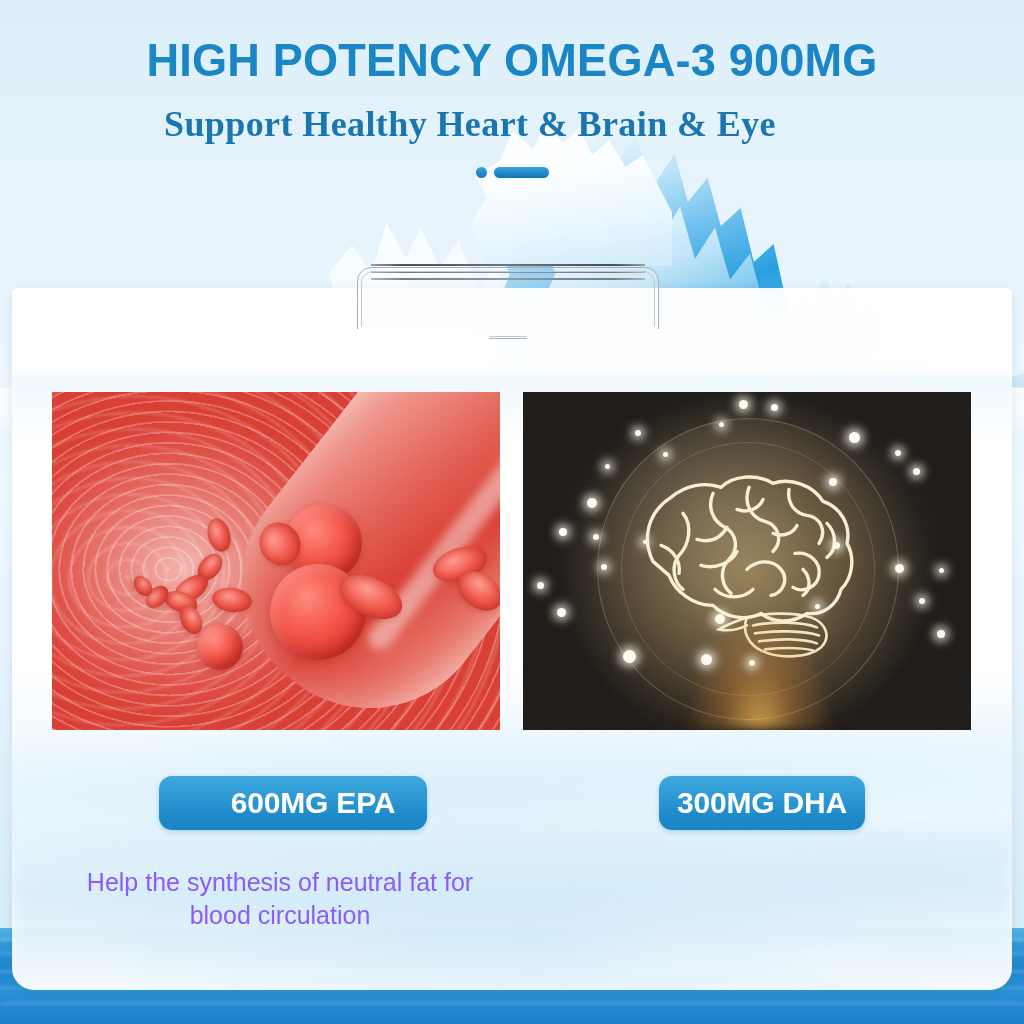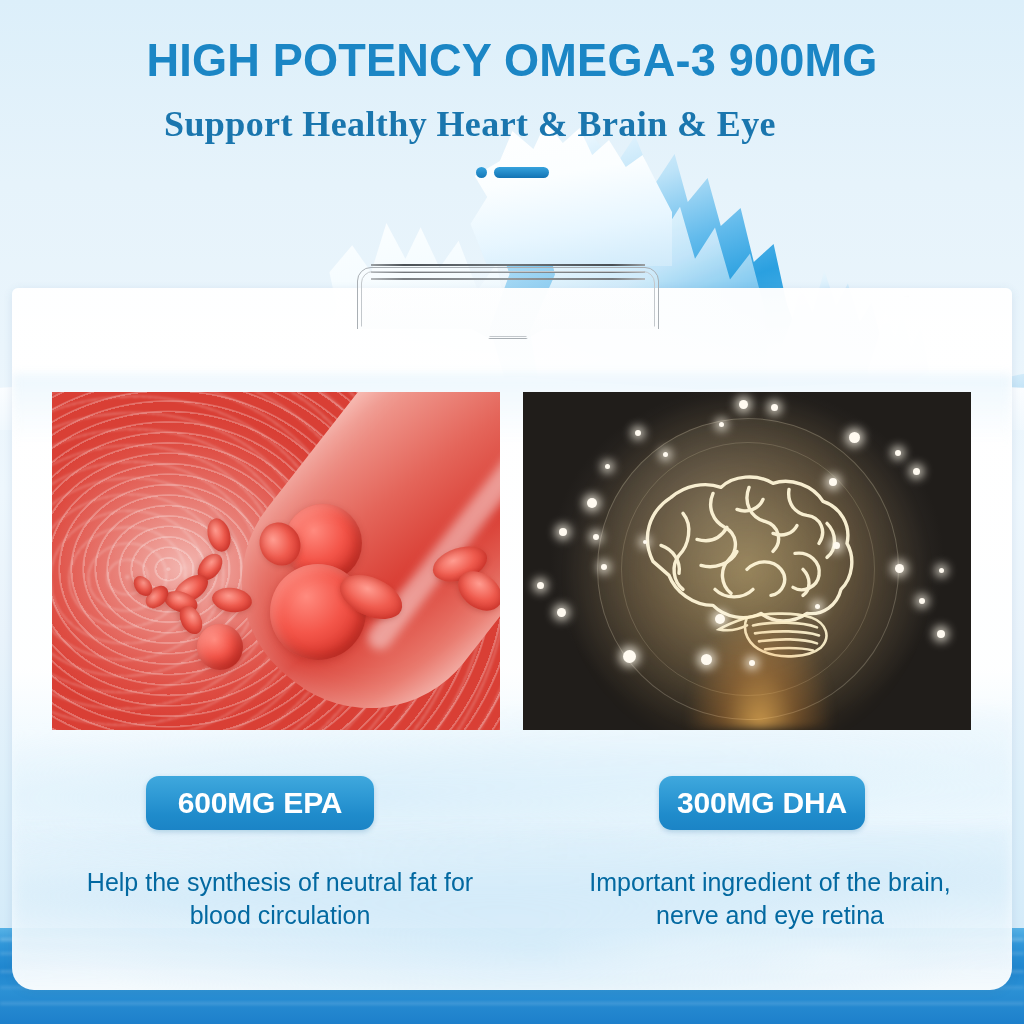--- a/index.html
+++ b/index.html
@@ -276,27 +276,27 @@
   
   .badge{
     position:absolute;top:776px;height:54px;
     border-radius:13px;
     background:linear-gradient(to bottom,#3fa8dd 0%,#2f9ad5 36%,#1f8bcb 72%,#1b84c6 100%);
     box-shadow:0 2px 5px rgba(30,110,165,.25);
     display:flex;align-items:center;justify-content:center;
     color:#ffffff;font-size:30px;font-weight:700;letter-spacing:-.2px;
     font-family:"Liberation Sans",sans-serif;
   }
-  .badge-left{left:146px;width:228px;}
+  .badge-left{left:159px;width:228px;padding-left:40px;}
   .badge-right{left:659px;width:206px;}
 
   
   .caption{
     position:absolute;top:866px;font-size:25px;line-height:33px;
-    color:#0369a1;font-family:"Liberation Sans",sans-serif;
+    color:#8b5cf6;font-family:"Liberation Sans",sans-serif;
   }
   .caption-left{left:70px;width:420px;text-align:center;}
   .caption-right{left:560px;width:420px;text-align:center;}
 </style>
 </head>
 <body>
 
 <div id="stage">
 
   <div class="sky"></div>
@@ -432,15 +432,14 @@
       <div class="spark" style="left:306px;top:86px;width:8px;height:8px;"></div>
       <div class="spark" style="left:292px;top:212px;width:5px;height:5px;"></div>
       <div class="spark" style="left:120px;top:148px;width:4px;height:4px;"></div>
     </div>
   </div>
 
   <div class="badge badge-left">600MG EPA</div>
   <div class="badge badge-right">300MG DHA</div>
 
   <div class="caption caption-left">Help the synthesis of neutral fat for blood circulation</div>
-  <div class="caption caption-right">Important ingredient of the brain, nerve and eye retina</div>
 
 </div>
 
 </body></html>

